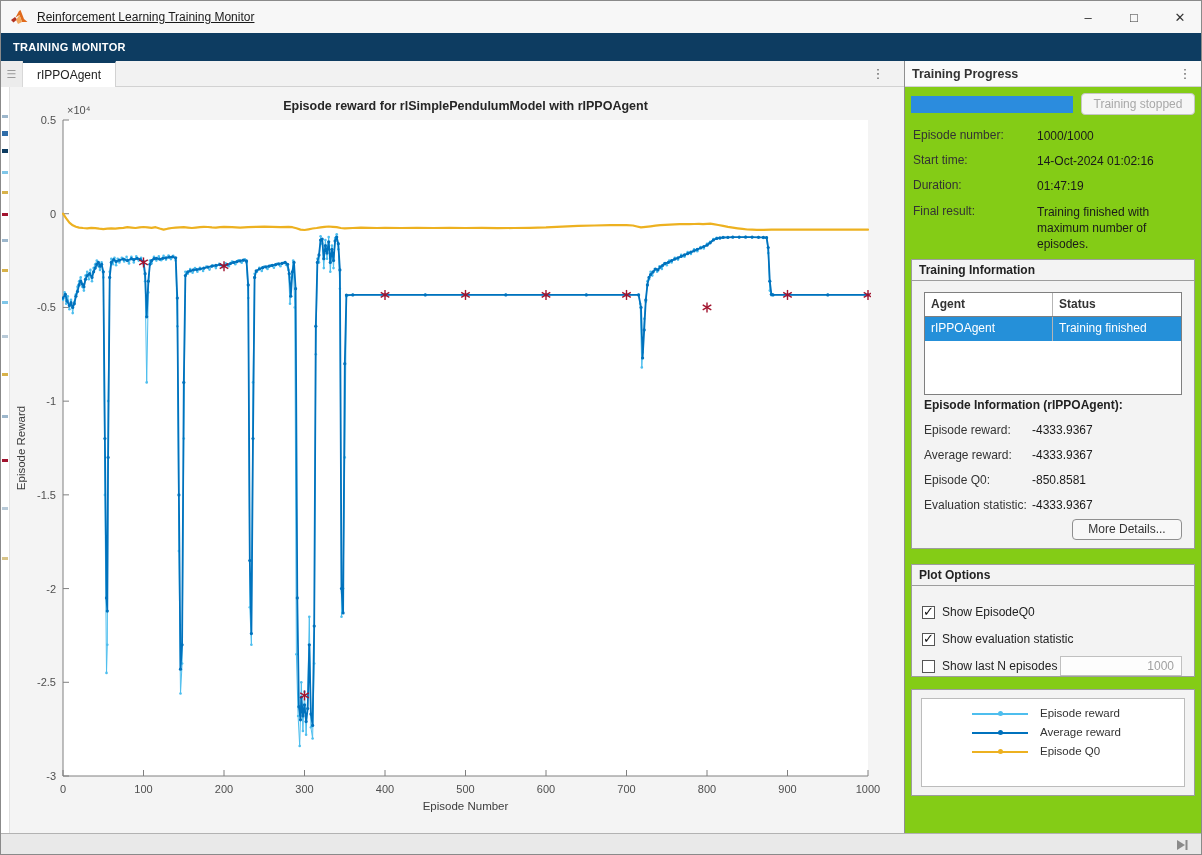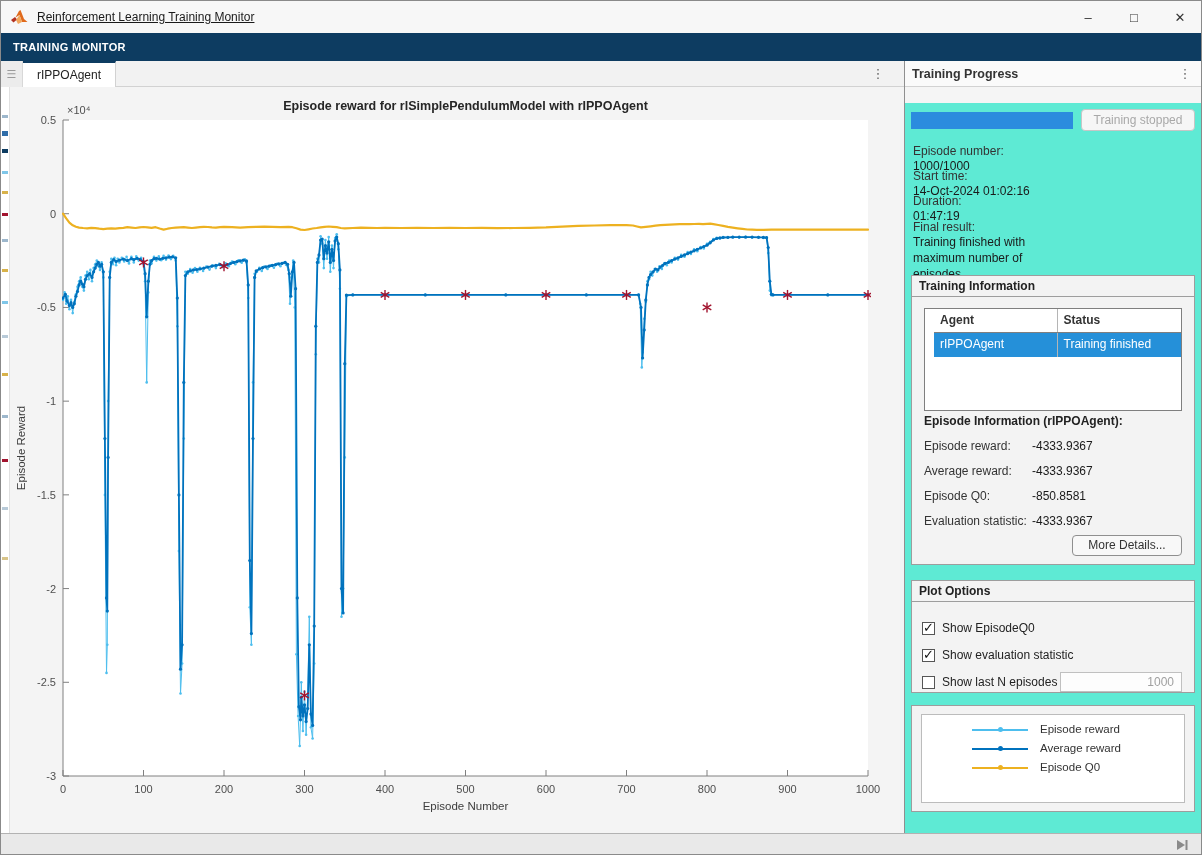--- a/index.html
+++ b/index.html
@@ -31,32 +31,32 @@
   .v-divider { position:absolute; left:903px; top:60px; width:1px; height:772px; background:#8f8f8f; }
 
   
   .figure-panel { position:absolute; left:0; top:86px; width:903px; height:746px; background:#f4f4f4; }
   .mini-strip { position:absolute; left:0; top:0; width:9px; height:746px; background:#fff; border-right:1px solid #e0e0e0; }
   .mini-strip i { position:absolute; left:1px; width:6px; display:block; }
   .chart-wrap { position:absolute; left:9px; top:0; width:894px; height:746px; }
   svg text { font-family:"Liberation Sans","DejaVu Sans",sans-serif; }
 
   
-  .right-panel { position:absolute; left:904px; top:102px; width:298px; height:746px; background:#5eead4; }
+  .right-panel { position:absolute; left:904px; top:86px; width:298px; height:746px; background:#84cc16; }
   .progress-track { position:absolute; left:6px; top:9px; width:162px; height:17px; background:#e4e4e4; }
   .progress-fill { height:100%; }
   .stop-btn { position:absolute; left:176px; top:6px; width:114px; height:22px; background:#f6f6f6; border:1px solid #c6c6c6; border-radius:4px; color:#a8a8a8; font-size:12px; text-align:center; line-height:20px; }
-  .field-row { position:absolute; left:8px; width:284px; display:flex;flex-direction:column; }
+  .field-row { position:absolute; left:8px; width:284px; display:flex; }
   .field-label { width:124px; color:#333; }
   .field-value { width:158px; color:#1a1a1a; line-height:1.35; }
 
   .gbox { position:absolute; left:6px; width:284px; border:1px solid #9d9d9d; background:#f3f3f3; }
   .gbox-title { height:21px; line-height:20px; padding-left:7px; font-weight:bold; font-size:12px; color:#222; border-bottom:1px solid #9d9d9d; }
 
-  .agent-table { position:absolute; left:12px; top:32px; width:258px; border:1px solid #7f7f7f; background:#fff;padding-left:9px; }
+  .agent-table { position:absolute; left:12px; top:32px; width:258px; border:1px solid #7f7f7f; background:#fff; }
   .tbl-row { display:flex; height:24px; }
   .tbl-row.hdr { border-bottom:1px solid #7f7f7f; font-weight:bold; }
   .tbl-cell { width:50%; padding:4px 6px; border-right:1px solid #b5b5b5; overflow:hidden; white-space:nowrap; }
   .tbl-cell:last-child { border-right:none; }
   .tbl-row.selected { color:#fff; }
   .tbl-filler { height:53px; }
 
   .ep-info-title { position:absolute; left:12px; font-weight:bold; color:#222; }
   .ep-row { position:absolute; left:12px; width:260px; display:flex; }
   .ep-label { width:108px; }

